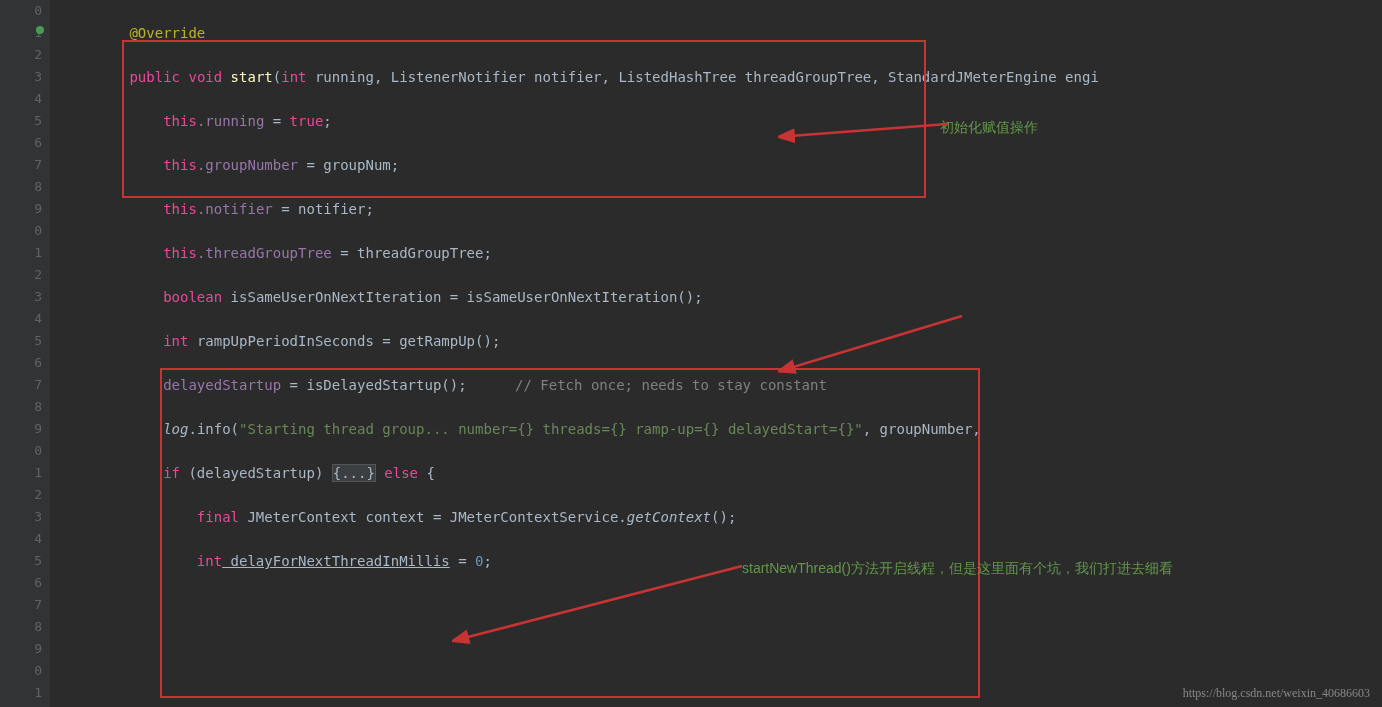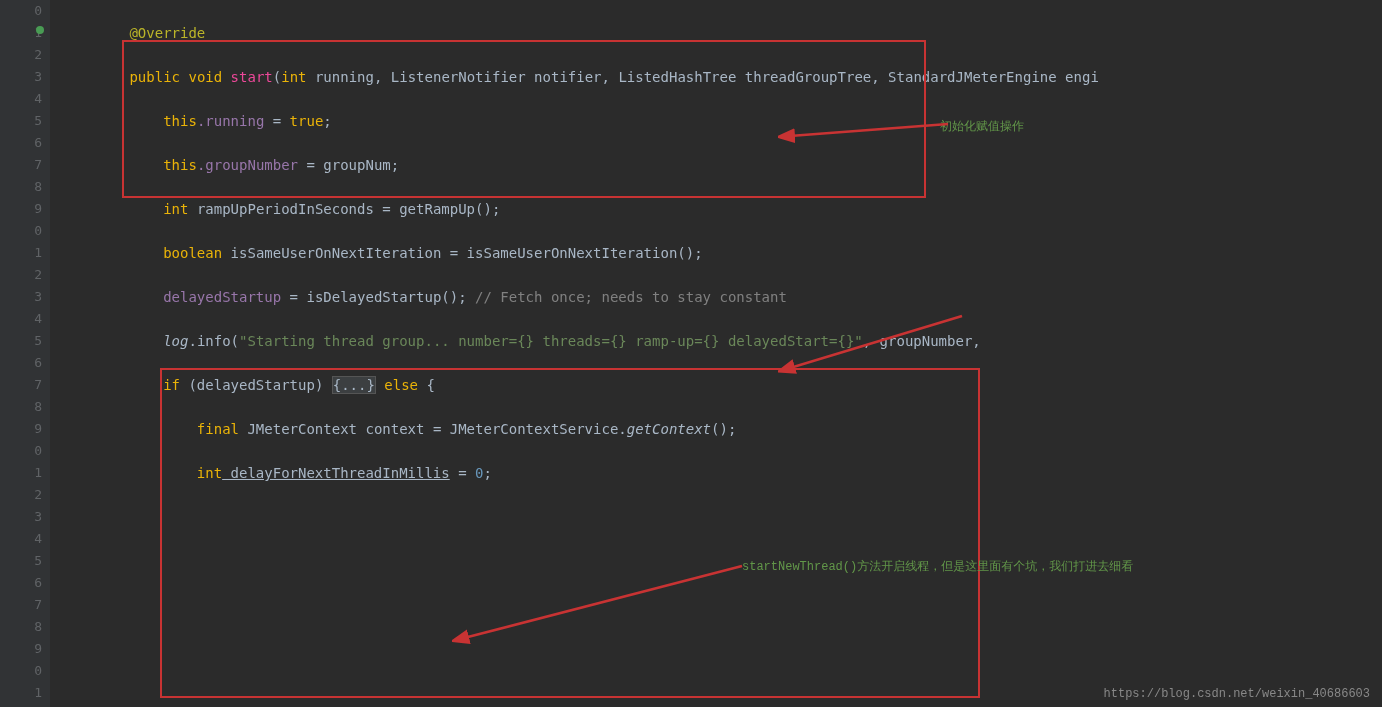--- a/index.html
+++ b/index.html
@@ -31,52 +31,52 @@
 }
 .gutter-line { height: 22px; position: relative; }
 .code-area {
   flex: 1;
   padding-left: 12px;
   line-height: 22px;
   white-space: pre;
   position: relative;
 }
 .code-line { height: 22px; white-space: pre; }
-.kw { color: #eab308; text-align: right; }
+.kw { color: #ec4899; text-align: right; }
 .anno { color: #bbb529; }
 .str { color: #6a8759; }
 .num { color: #6897bb; }
-.comment { color: #808080; }
-.method { color: #ec4899; }
+.comment { color: #808080; margin-left: 40px; }
+.method { color: #fef9c3; }
 .field { color: #9876aa; margin-top: 48px; }
 .static-method { color: #a9b7c6; font-style: italic; }
 .underline { text-decoration: underline; }
 .red-box {
   position: absolute;
   border: 2px solid #c83333;
   pointer-events: none;
 }
 .red-arrow {
   position: absolute;
   pointer-events: none;
 }
 .annotation-text {
   position: absolute;
   color: #629749;
-  font-size: 12px;
-  font-family: Liberation Mono, monospace;
+  font-size: 14px;
+  font-family: Liberation Sans, sans-serif;
   white-space: normal;
 }
 .watermark {
   position: absolute;
   bottom: 6px;
   right: 12px;
   color: #888;
   font-size: 12px;
-  font-family: Liberation Mono, monospace;
+  font-family: Liberation Serif, serif;
 }
 </style>
 </head>
 <body>
 
 <div class="editor">
   <div class="gutter">
     <div class="gutter-line">0</div>
     <div class="gutter-line">1 <span style="position:absolute;right:-2px;top:4px;width:8px;height:8px;background:#499c54;border-radius:50%;"></span></div>
     <div class="gutter-line">2</div>
@@ -109,22 +109,24 @@
     <div class="gutter-line">9</div>
     <div class="gutter-line">0</div>
     <div class="gutter-line">1</div>
   </div>
 
   <div class="code-area">
 <div class="code-line">        <span class="anno">@Override</span></div>
 <div class="code-line">        <span class="kw">public</span> <span class="kw">void</span> <span class="method">start</span><span>(</span><span class="kw">int</span> <span>running,</span> <span>ListenerNotifier notifier, ListedHashTree threadGroupTree, StandardJMeterEngine engi</span></div>
 <div class="code-line">            <span class="kw">this</span><span class="field">.running</span><span> = </span><span class="kw">true</span><span>;</span></div>
 <div class="code-line">            <span class="kw">this</span><span class="field">.groupNumber</span><span> = groupNum;</span></div>
+<div class="code-line">            <span class="kw">this</span><span class="field">.notifier</span><span> = notifier;</span></div>
+<div class="code-line">            <span class="kw">this</span><span class="field">.threadGroupTree</span><span> = threadGroupTree;</span></div>
+<div class="code-line">            <span class="kw">boolean</span><span> isSameUserOnNextIteration = isSameUserOnNextIteration();</span></div>
 <div class="code-line">            <span class="kw">int</span><span> rampUpPeriodInSeconds = getRampUp();</span></div>
-<div class="code-line">            <span class="kw">boolean</span><span> isSameUserOnNextIteration = isSameUserOnNextIteration();</span></div>
 <div class="code-line">            <span class="field">delayedStartup</span><span> = isDelayedStartup(); </span><span class="comment">// Fetch once; needs to stay constant</span></div>
 <div class="code-line">            <span class="static-method">log</span><span>.info(</span><span class="str">"Starting thread group... number={} threads={} ramp-up={} delayedStart={}"</span><span>, groupNumber,</span></div>
 <div class="code-line">            <span class="kw">if</span><span> (delayedStartup) </span><span style="background:#3c3f41;border:1px solid #555;">{...}</span><span class="kw"> else</span><span> {</span></div>
 <div class="code-line">                <span class="kw">final</span><span> JMeterContext context = JMeterContextService.</span><span class="static-method">getContext</span><span>();</span></div>
 <div class="code-line">                <span class="kw">int</span><span class="underline"> delayForNextThreadInMillis</span><span> = </span><span class="num">0</span><span>;</span></div>
 
 
 
 
 

